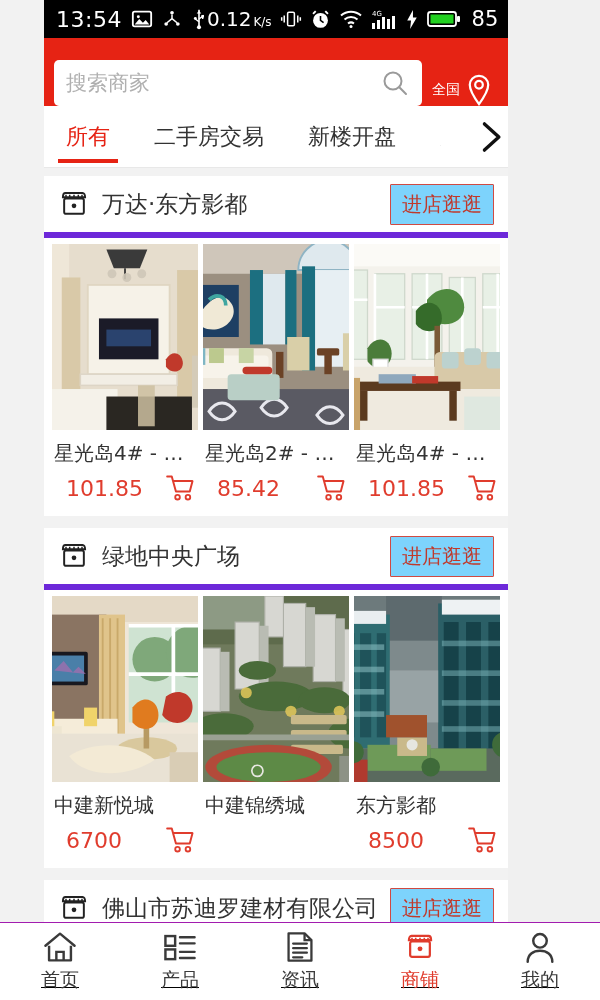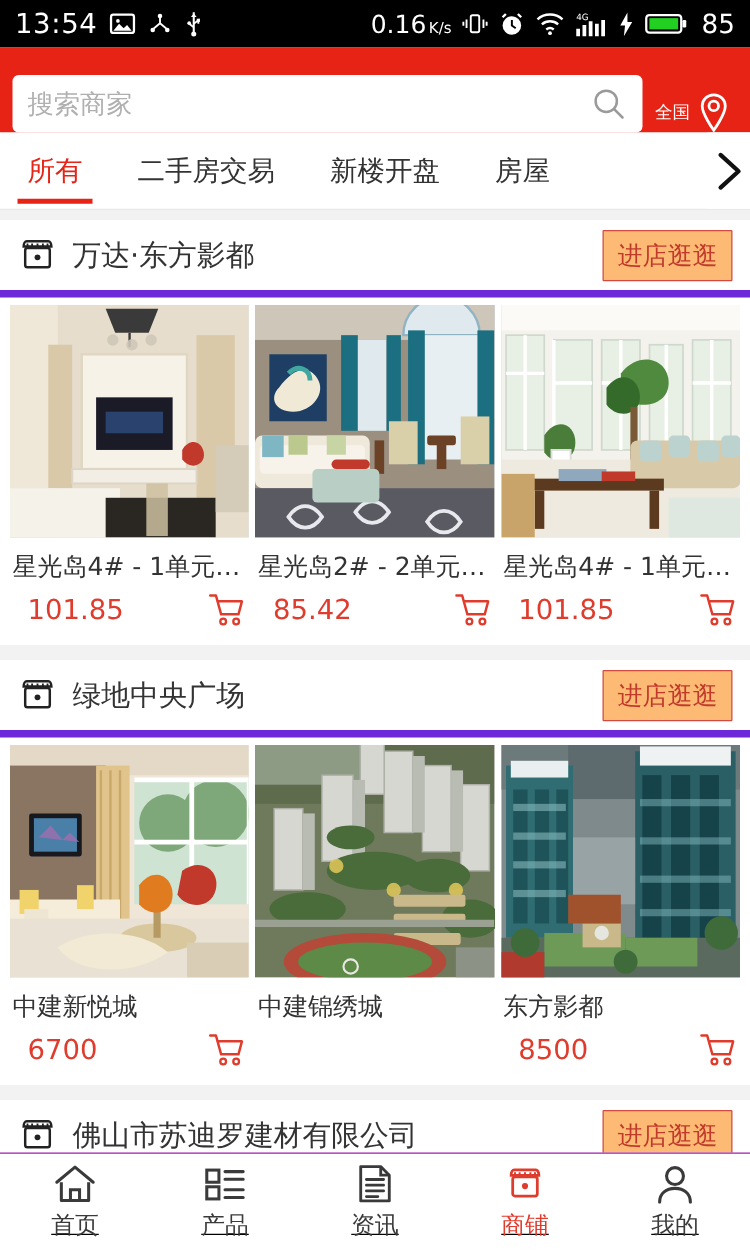--- a/index.html
+++ b/index.html
@@ -2,21 +2,21 @@
 <html><head>
 <meta charset="utf-8">
 <style>
   * { box-sizing: border-box; margin: 0; padding: 0; }
   html, body {
     width: 600px; height: 1000px;
     font-family: "DejaVu Sans", "Liberation Sans", sans-serif;
     background: #f0f0f0;
     overflow: hidden;
   }
-  .phone { width: 600px; height: 1000px; position: relative; display: flex; flex-direction: column; background: #f2f2f2; }
+  .phone { width: 508px; height: 1000px; position: relative; display: flex; flex-direction: column; background: #f2f2f2; padding-left: 44px; }
 
   
   .statusbar {
     height: 38px; background: #000; color: #fff;
     display: flex; align-items: center; padding: 0 12px;
     font-size: 21px; flex: 0 0 38px;
   }
   .sb-left { display: flex; align-items: center; gap: 9px; }
   .sb-time { font-size: 22px; letter-spacing: .5px; }
   .sb-right { margin-left: auto; display: flex; align-items: center; gap: 8px; }
@@ -66,21 +66,21 @@
   .content { flex: 1; overflow: hidden; background: #f2f2f2; padding-top: 8px; }
 
   .store-card { background: #fff; margin-bottom: 12px; }
   .store-head {
     height: 62px; display: flex; align-items: center; padding: 0 14px;
     border-bottom: 6px solid #6d28d9;
   }
   .store-name { font-size: 23px; color: #333; margin-left: 12px; }
   .enter-btn {
     margin-left: auto; border: 1px solid #d04a42; color: #c0392b;
-    border-radius: 1px; font-size: 20px; padding: 6px 11px; background: #fdba74;
+    border-radius: 1px; font-size: 20px; padding: 6px 11px; background: #7dd3fc;
     white-space: nowrap;
   }
   .products { display: flex; padding: 6px 8px 10px 8px; gap: 5px; }
   .product { flex: 1 1 0; min-width: 0; }
   .pimg { width: 100%; height: 186px; overflow: hidden; position: relative; background: #ddd; }
   .pimg svg { display: block; width: 100%; height: 100%; }
   .ptitle {
     font-size: 20px; color: #333; margin-top: 10px; white-space: nowrap;
     overflow: hidden; text-overflow: ellipsis; padding: 0 2px;
   }
@@ -131,21 +131,21 @@
             <path d="M8 3l-2.5 3h5z" fill="#fff"></path>
             <path d="M8 12l4-3v3" stroke="#fff" stroke-width="1.6" fill="none"></path>
             <rect x="10.6" y="7.6" width="2.8" height="2.8" fill="#fff"></rect>
             <path d="M8 15l-4-3" stroke="#fff" stroke-width="1.6" fill="none"></path>
             <circle cx="4" cy="11.5" r="1.6" fill="#fff"></circle>
           </svg>
       </span>
     </div>
     <div class="sb-right">
       <span class="sb-speed">
-        <span>0.16</span>
+        <span>0.12</span>
         <span class="unit">K/s</span>
       </span>
       <span class="ico">
         <svg width="22" height="20" viewBox="0 0 26 20">
             <rect x="9" y="2" width="8" height="16" rx="1.6" fill="none" stroke="#fff" stroke-width="1.8"></rect>
             <path d="M5 6v8M2 8v4M21 6v8M24 8v4" stroke="#fff" stroke-width="1.8"></path>
           </svg>
       </span>
       <span class="ico">
         <svg width="21" height="21" viewBox="0 0 24 24">

